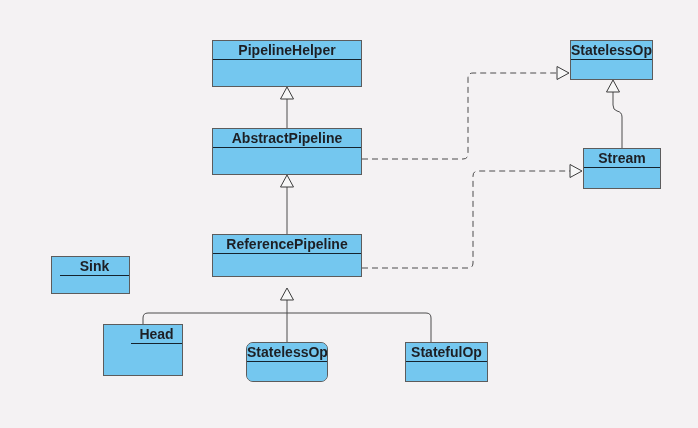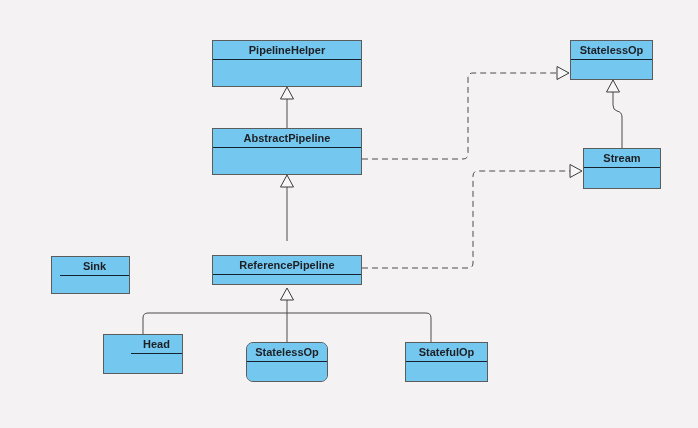--- a/index.html
+++ b/index.html
@@ -34,21 +34,21 @@
     border: 1px solid #5c5c5c;
     background: #74c7ef;
     overflow: hidden;
   }
   .uml-class-name {
     box-sizing: border-box;
     width: 100%;
     height: 19px;
     line-height: 18px;
     text-align: center;
-    font-size: 11px;
+    font-size: 14px;
     font-weight: bold;
     color: #1d1f24;
     border-bottom: 1px solid #15232e;
     background: #74c7ef;
     white-space: nowrap;
     letter-spacing: 0px;
   }
   .uml-class-attrs {
     box-sizing: border-box;
     width: 100%;
@@ -116,26 +116,26 @@
   <div class="uml-class" style="left:583px; top:148px; width:78px; height:41px;">
     <div class="uml-class-name">Stream</div>
     <div class="uml-class-attrs" style="height:21px;"></div>
   </div>
 
   <div class="uml-class" style="left:51px; top:256px; width:79px; height:38px;padding-left:8px;">
     <div class="uml-class-name">Sink</div>
     <div class="uml-class-attrs" style="height:18px;"></div>
   </div>
 
-  <div class="uml-class" style="left:212px; top:255px; width:150px; height:30px;">
+  <div class="uml-class" style="left:212px; top:234px; width:150px; height:43px;">
     <div class="uml-class-name">ReferencePipeline</div>
     <div class="uml-class-attrs" style="height:27px;"></div>
   </div>
 
-  <div class="uml-class" style="left:103px; top:334px; width:80px; height:40px;padding-left:27px;">
+  <div class="uml-class" style="left:103px; top:324px; width:80px; height:52px;padding-left:27px;">
     <div class="uml-class-name">Head</div>
     <div class="uml-class-attrs" style="height:20px;"></div>
   </div>
 
   <div class="uml-class" style="left:246px; top:342px; width:82px; height:40px;border-radius:7px;">
     <div class="uml-class-name">StatelessOp</div>
     <div class="uml-class-attrs" style="height:20px;"></div>
   </div>
 
   <div class="uml-class" style="left:405px; top:342px; width:83px; height:40px;">

